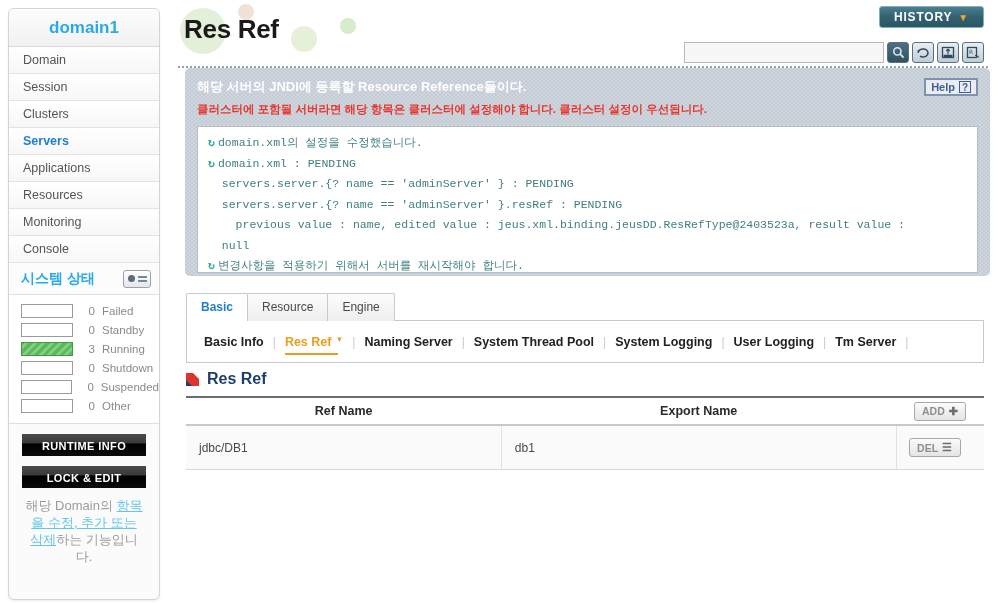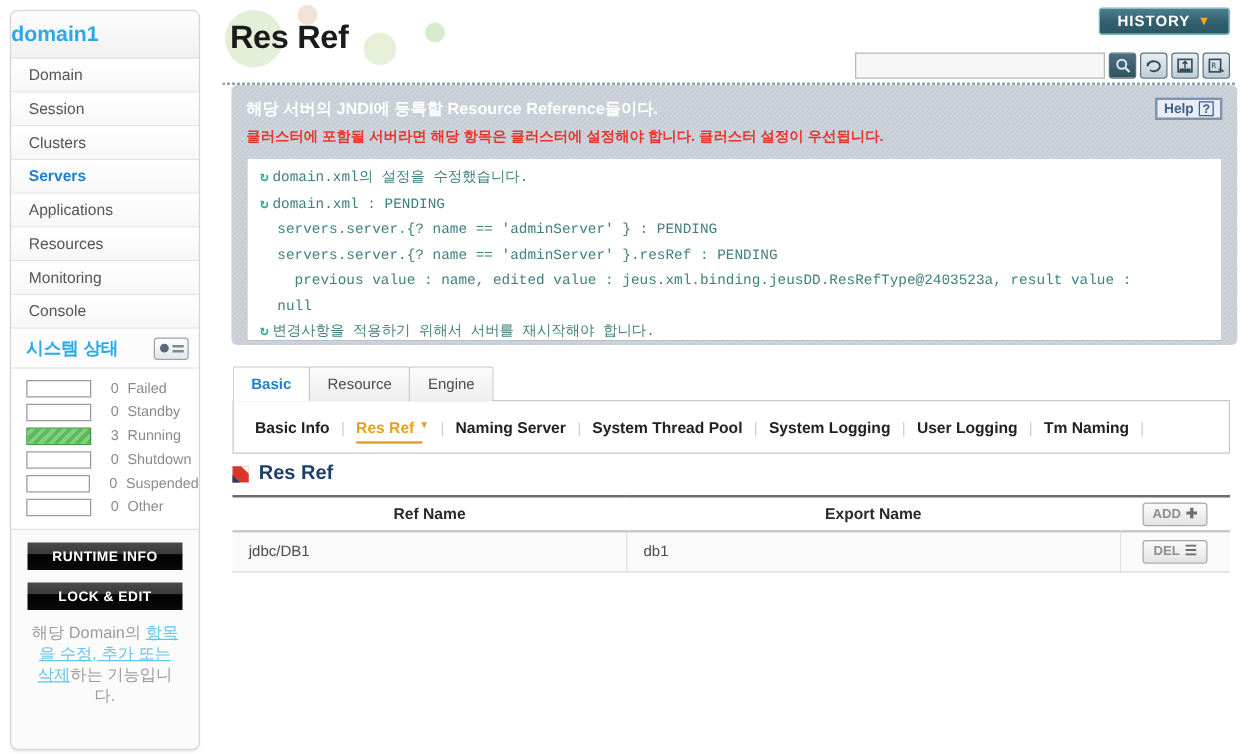--- a/index.html
+++ b/index.html
@@ -20,21 +20,21 @@
     position: absolute; left: 8px; top: 8px;
     width: 152px; height: 592px;
     background: #fbfbfb;
     border: 1px solid #d4d4d4;
     border-radius: 6px;
     box-shadow: 0 1px 2px rgba(0,0,0,.08);
     overflow: hidden;
   }
   .domain-head {
     height: 38px; line-height: 38px;
-    text-align: left;
+    text-align: center;
     font-size: 17px; font-weight: bold;
     color: #2aa9e8;
     background: linear-gradient(#fdfdfd, #f1f1f1);
     border-bottom: 1px solid #d9d9d9;
   }
   .nav-item {
     height: 27px; line-height: 27px;
     padding-left: 14px;
     font-size: 12.5px;
     color: #555;
@@ -250,21 +250,21 @@
   }
   #tbl thead th.act { width: 88px; }
   #tbl tbody td {
     height: 32px;
     background:#fafafa;
     border-bottom: 1px solid #d8d8d8;
     border-right: 1px solid #e2e2e2;
     font-size: 12px; color:#4a4a4a;
     padding-left: 13px;
   }
-  #tbl tbody td.act { border-right:none; text-align:center; padding:0; }
+  #tbl tbody td.act { border-right:none; padding:12px; }
   .minibtn {
     display:inline-flex; align-items:center; justify-content:center; gap:4px;
     width: 52px; height: 19px;
     border:1px solid #a8a8a8; border-radius:3px;
     background: linear-gradient(#fbfbfb,#e4e4e4);
     color:#8e8e8e; font-size:10.5px; font-weight:bold; cursor:pointer;
   }
   .minibtn .g { color:#6d6d6d; font-size:11px; line-height:1; }
 </style>
 </head>
@@ -421,21 +421,21 @@
       <span class="sub-sep">|</span>
       <div class="sub-item">
         <span>System Logging</span>
       </div>
       <span class="sub-sep">|</span>
       <div class="sub-item">
         <span>User Logging</span>
       </div>
       <span class="sub-sep">|</span>
       <div class="sub-item">
-        <span>Tm Naming</span>
+        <span>Tm Server</span>
       </div>
       <span class="sub-sep">|</span>
     </div>
 
   <div id="sec-head">
     <span id="sec-icon"></span>
     <span id="sec-title">Res Ref</span>
   </div>
 
   <div id="tbl">

